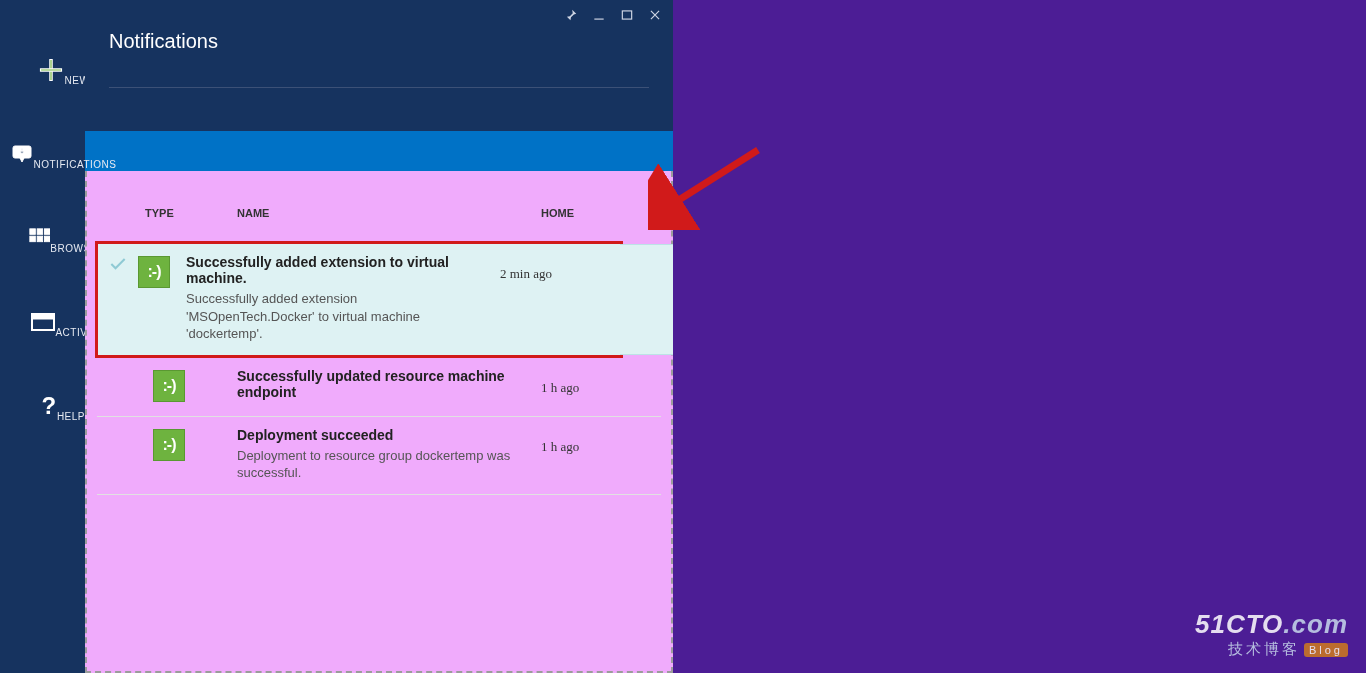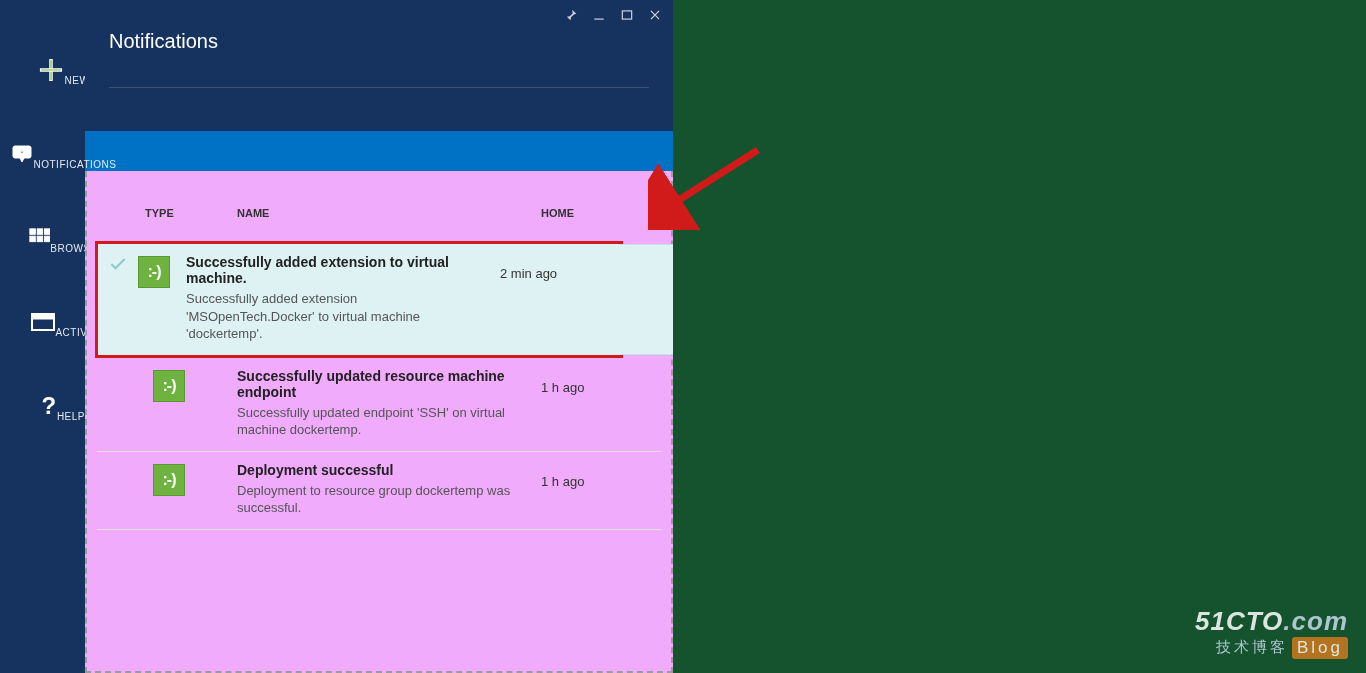--- a/index.html
+++ b/index.html
@@ -96,21 +96,21 @@
     padding: 10px 0 12px 0;
     border-bottom: 1px solid #e1e1e1;
   }
   .notif-row .col-type {
     width: 140px;
     padding-left: 56px;
     display: flex;
     align-items: flex-start;
   }
   .notif-row .col-name { flex: 1; padding-right: 18px; }
-  .notif-row .col-time { width: 120px; font-size: 13px; color: #333; padding-top: 12px; }
+  .notif-row .col-time { width: 120px; font-size: 13px; color: #333; padding-top: 12px; font-family: Liberation Serif, serif; }
   .notif-title { font-size: 14px; font-weight: 600; color: #222; margin-bottom: 4px; }
   .notif-desc  { font-size: 13px; color: #555; line-height: 1.35; }
 
   .type-badge {
     width: 32px;
     height: 32px;
     background: #6EB33F;
     border: 1px solid #5a9832;
     display: flex;
     align-items: center;
@@ -145,21 +145,21 @@
     top: 0;
     bottom: 0;
     width: 118px;
     background: #def2f3;
     border-top: 1px solid #bce3e6;
     border-bottom: 1px solid #bce3e6;
   }
   .check-strip svg { stroke: #8fcad4; }
 
   
-  .canvas { flex: 1; position: relative; background: #14532d; }
+  .canvas { flex: 1; position: relative; background: #4c1d95; }
   .arrow {
     position: absolute;
     left: -25px;
     top: 140px;
     width: 120px;
     height: 90px;
     pointer-events: none;
   }
   .watermark {
     position: absolute;
@@ -169,21 +169,21 @@
     color: #c8d9ec;
     opacity: 0.85;
   }
   .watermark .l1 { font-size: 26px; font-weight: 700; font-style: italic; letter-spacing: 1px; }
   .watermark .l1 b { color: #fff; }
   .watermark .l2 { font-size: 15px; letter-spacing: 3px; }
   .watermark .badge {
     display: inline-block;
     background: #d07a1d;
     color: #fff;
-    font-size: 17px;
+    font-size: 11px;
     padding: 1px 5px;
     border-radius: 3px;
     vertical-align: middle;
     margin-left: 4px;
   }
 </style>
 </head>
 <body>
 
 <nav class="sidebar">
@@ -292,31 +292,30 @@
       </div>
       <div class="col-time">2 min ago</div>
     </div>
 
     <div class="notif-row">
       <div class="col-type">
         <div class="type-badge">:-)</div>
       </div>
       <div class="col-name">
         <div class="notif-title">Successfully updated resource machine endpoint</div>
-        <div class="notif-desc">Successfully updated endpoint 'SSH' on virtual machine dockertemp.</div>
       </div>
       <div class="col-time">1 h ago</div>
     </div>
 
     <div class="notif-row">
       <div class="col-type">
         <div class="type-badge">:-)</div>
       </div>
       <div class="col-name">
-        <div class="notif-title">Deployment successful</div>
+        <div class="notif-title">Deployment succeeded</div>
         <div class="notif-desc">Deployment to resource group dockertemp was successful.</div>
       </div>
       <div class="col-time">1 h ago</div>
     </div>
   </div>
 </section>
 
 <div class="canvas">
   <svg class="arrow" viewBox="0 0 120 90">
     <defs>

